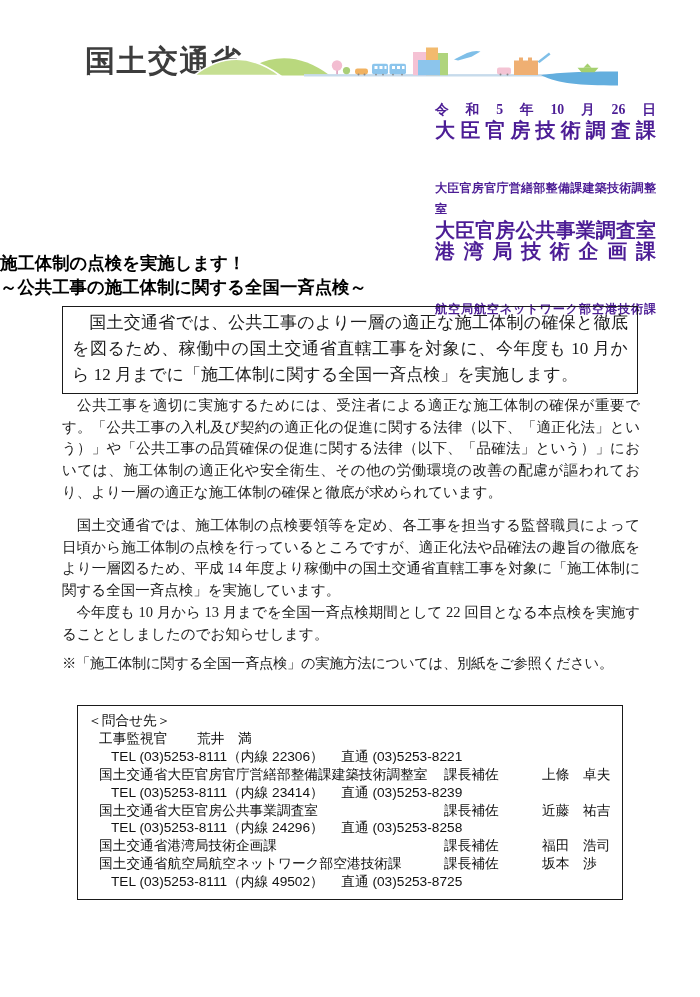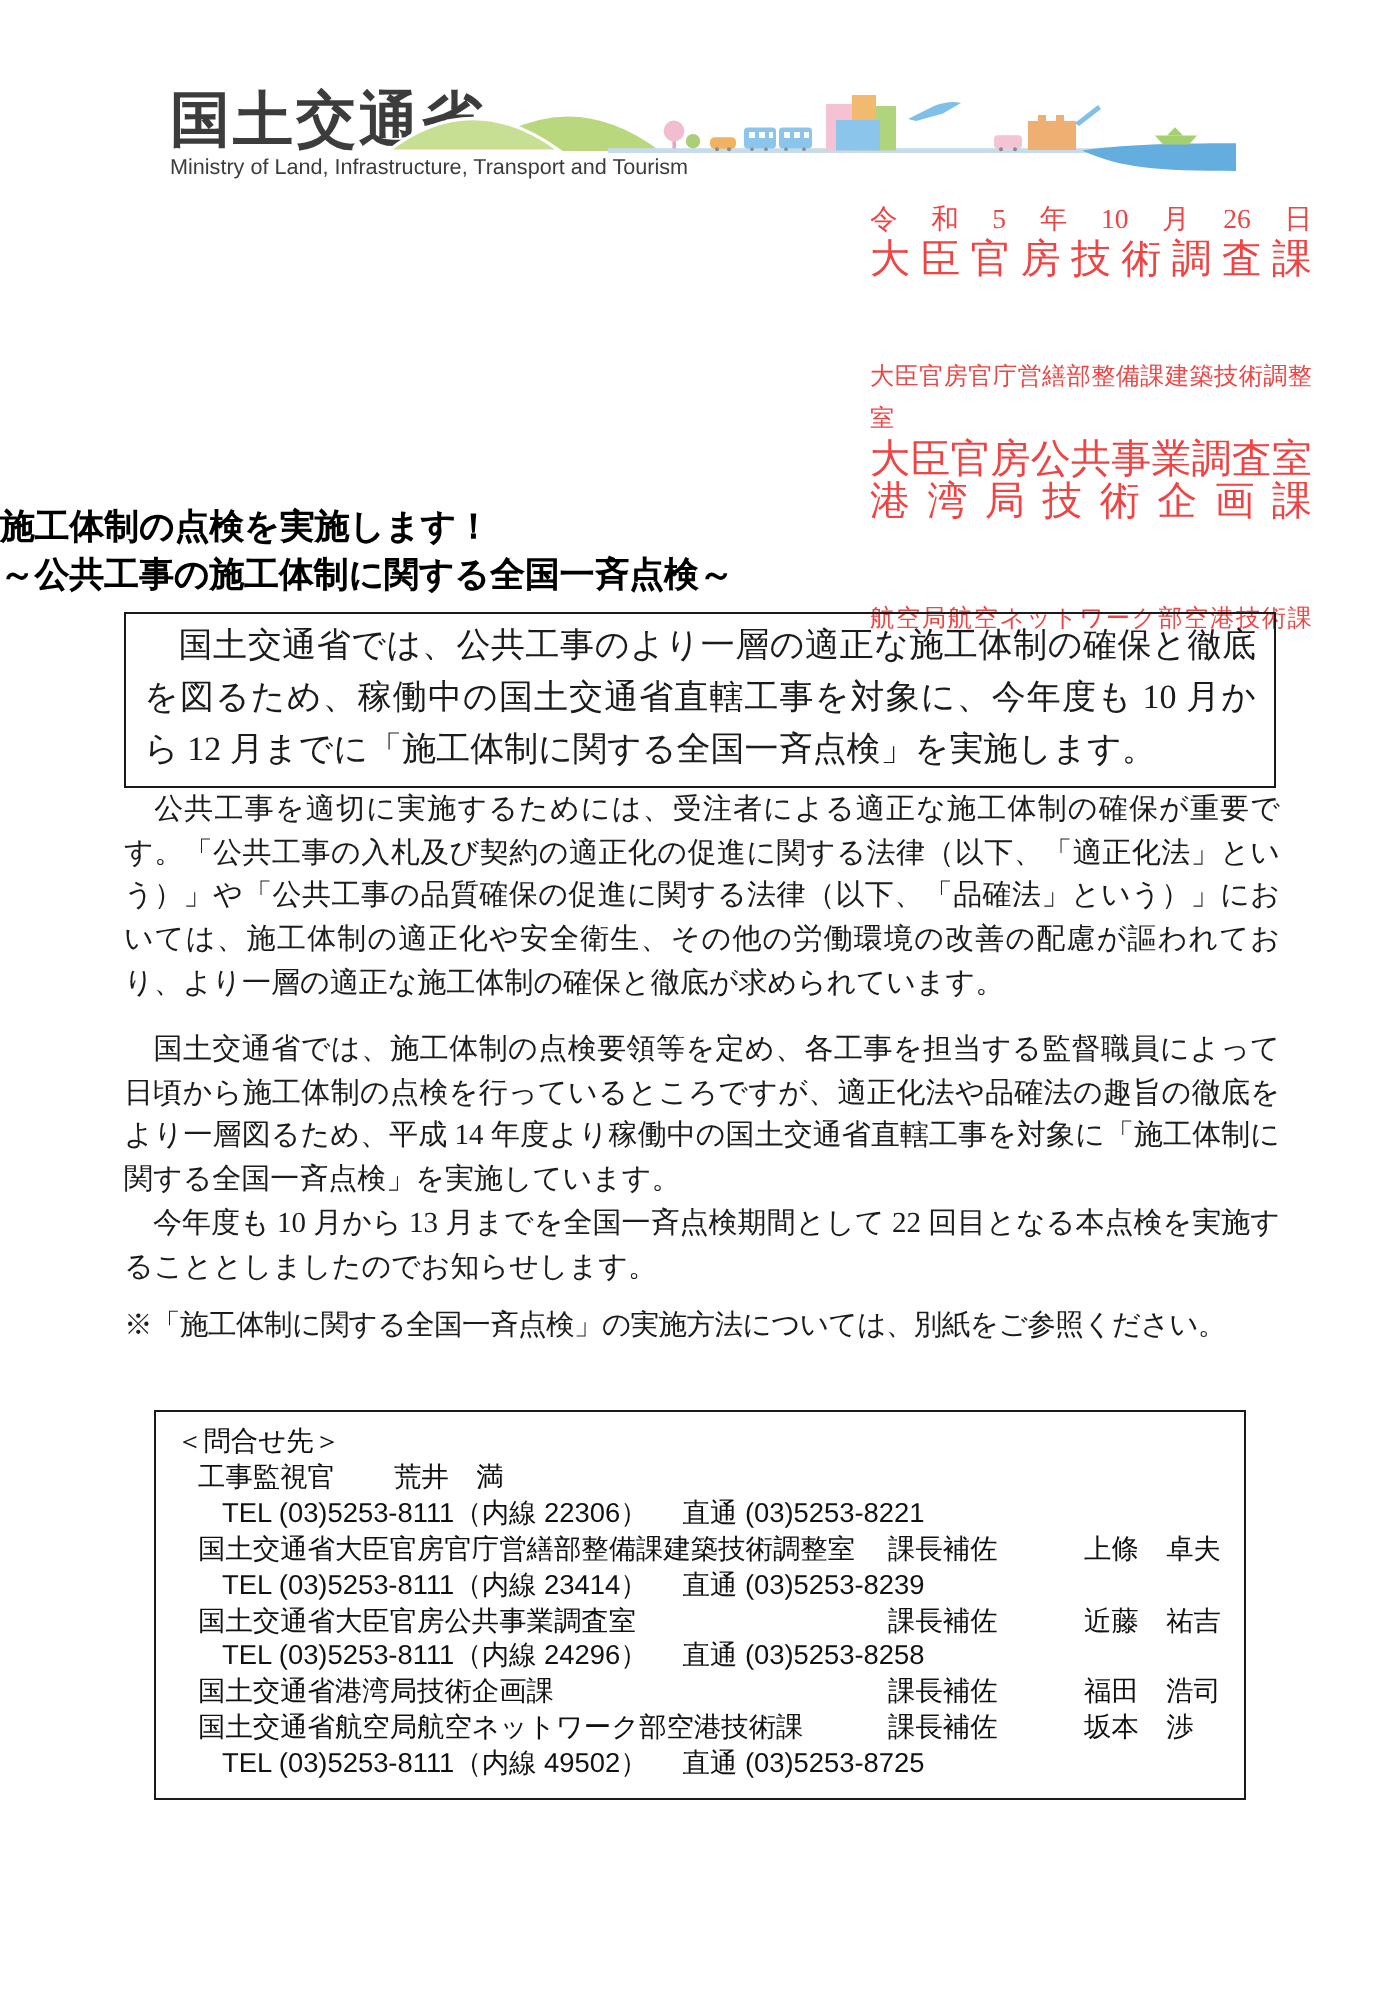--- a/index.html
+++ b/index.html
@@ -18,21 +18,21 @@
   .logo-en {
     font-family:"Liberation Sans","DejaVu Sans",sans-serif;
     font-size:10.8px; color:#3c3c3c; margin-top:2px; white-space:nowrap;
   }
   .logo-art { position:absolute; left:192px; top:44px; }
 
   
   .issuer { position:absolute; top:99px; right:44px; width:221px; }
   .issuer-line {
     text-align:justify; text-align-last:justify; text-justify:inter-character;
-    line-height:21px; color:#ef4444;
+    line-height:21px; color:#4c1d95;font-weight:bold;
   }
   .issuer-line.date { font-size:13.8px; }
   .issuer-line.lg   { font-size:20px; }
   .issuer-line.sm   { font-size:12.1px;margin-top:37px; }
 
   
   .doc-title {
     position:absolute; top:252px; left:0; width:100%; text-align:left;
     font-family:"Liberation Sans","DejaVu Sans",sans-serif;
     font-weight:bold; font-size:17.4px; line-height:23.5px; color:#000;
@@ -69,21 +69,20 @@
   .c-name { width:70px; }
   .c-tel  { padding-left:23px; }
 </style>
 </head>
 <body>
 
 <div class="page">
 
   <div class="logo-block">
     <div class="logo-jp">国土交通省</div>
-    <div class="logo-en">Ministry of Land, Infrastructure, Transport and Tourism</div>
   </div>
 
   <svg class="logo-art" width="430" height="52" viewBox="0 0 430 52" aria-hidden="true">
     <g>
       <path d="M46,31.5 Q92,-3 138,31.5 Z" fill="#b9d87d"></path>
       <path d="M2,31.5 Q44,-1 88,31.5 Z" fill="#c6df92" stroke="#ffffff" stroke-width="1.6"></path>
     </g>
     <rect x="112" y="30.1" width="314" height="2.4" fill="#c7dbeb"></rect>
     <g>
       <rect x="144.2" y="24" width="1.8" height="6.2" fill="#dfa9c4"></rect>

